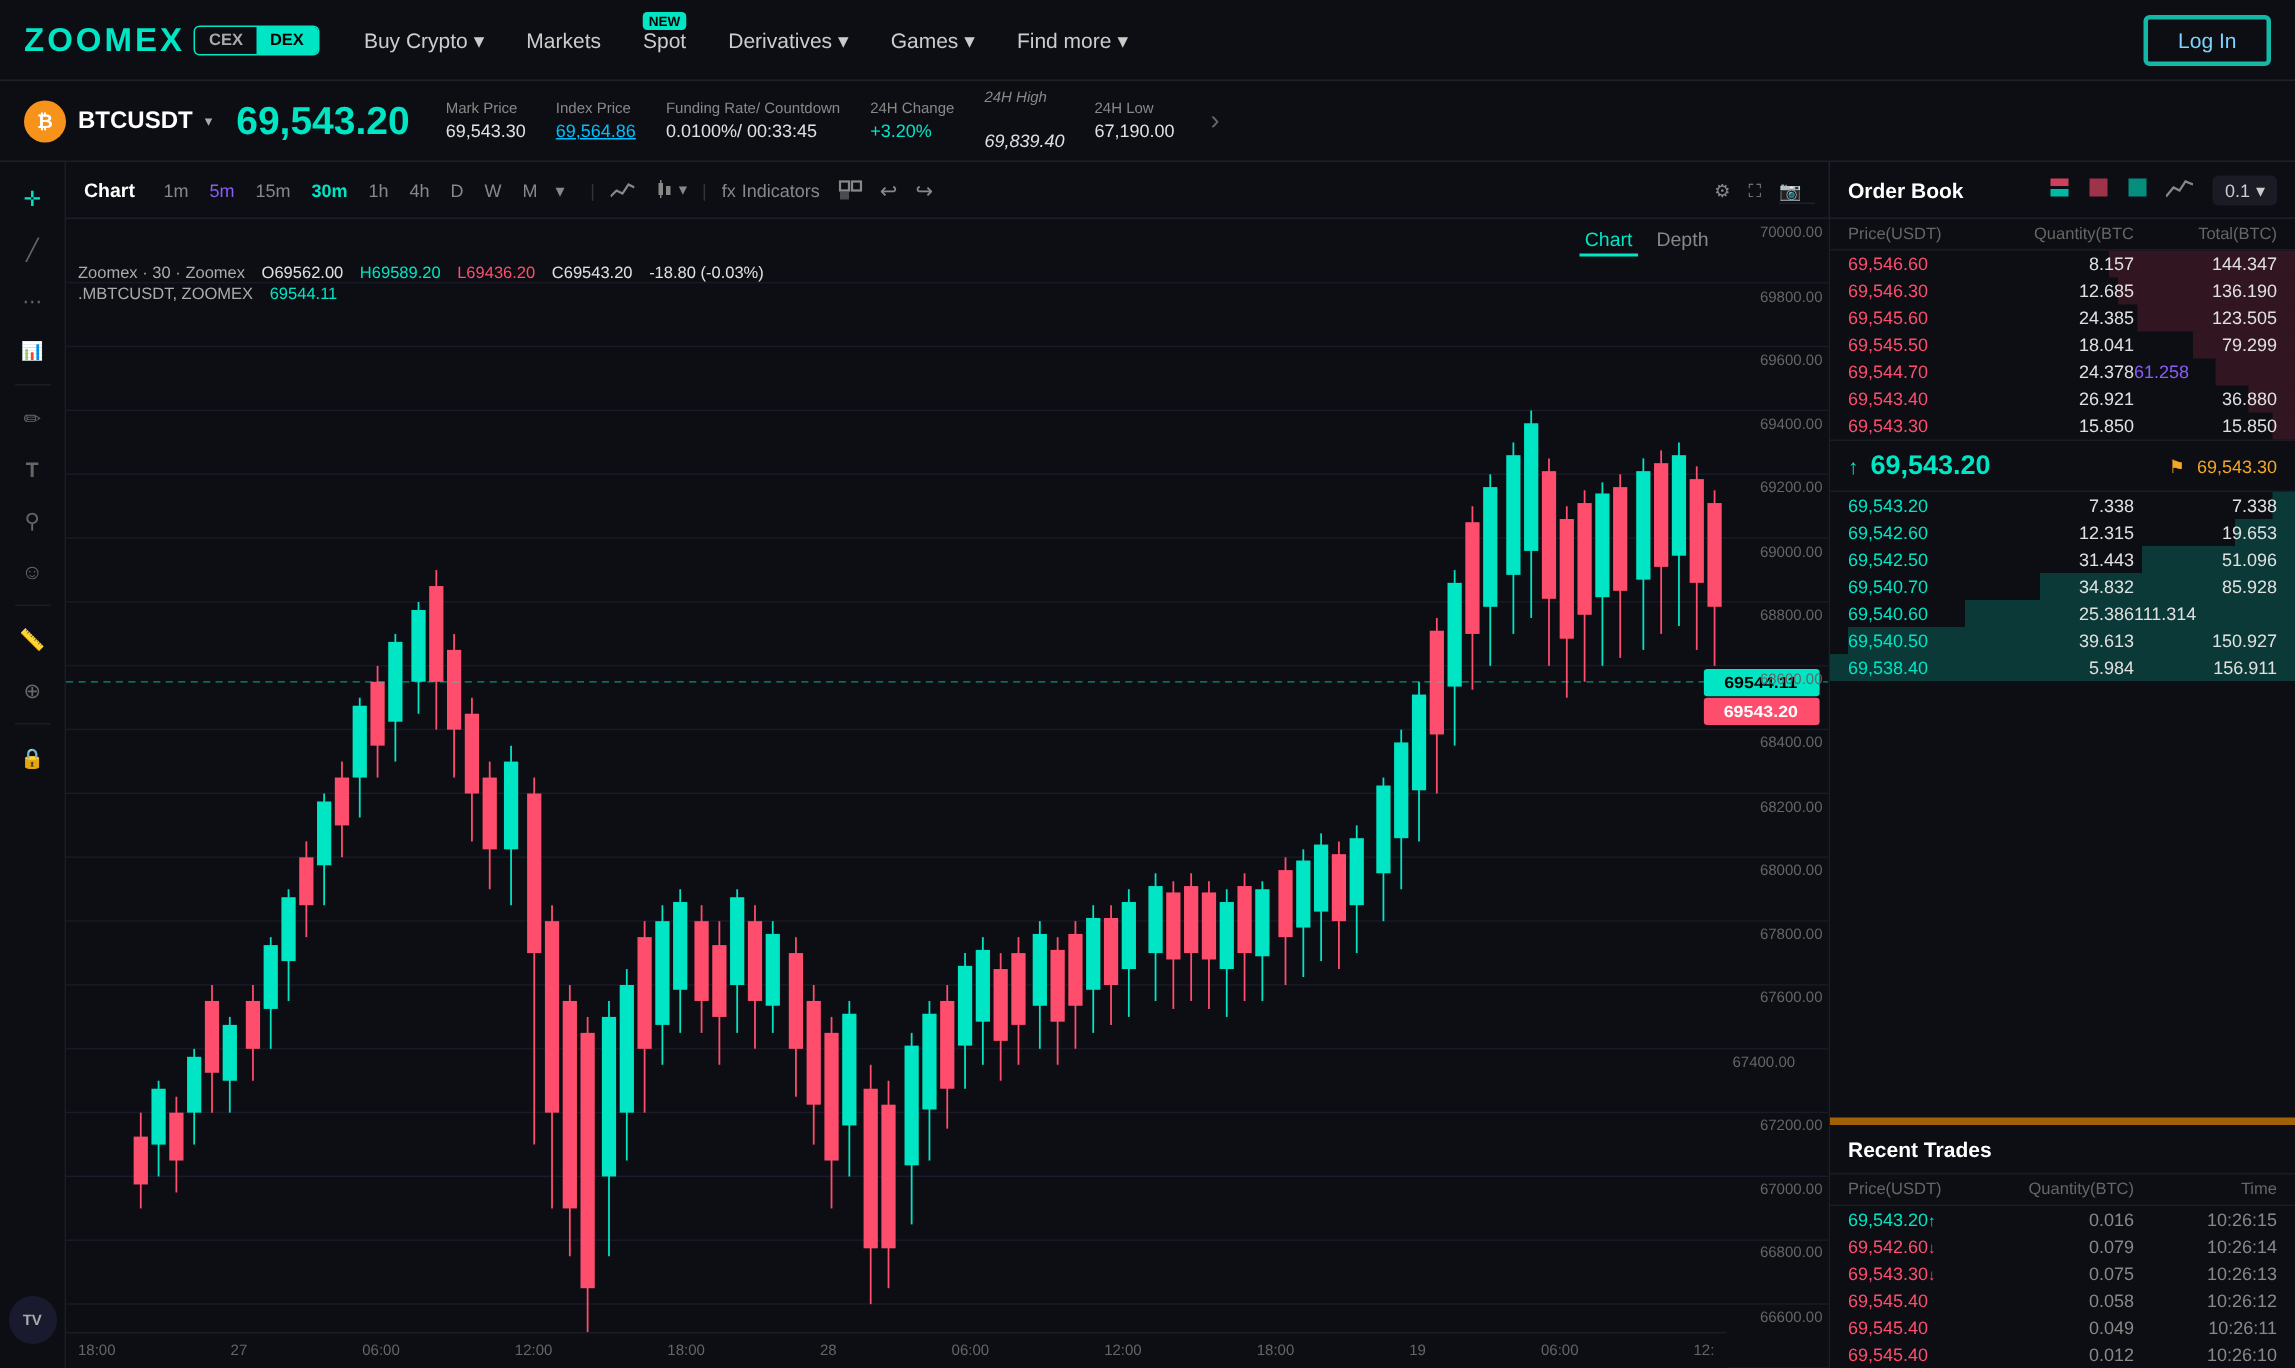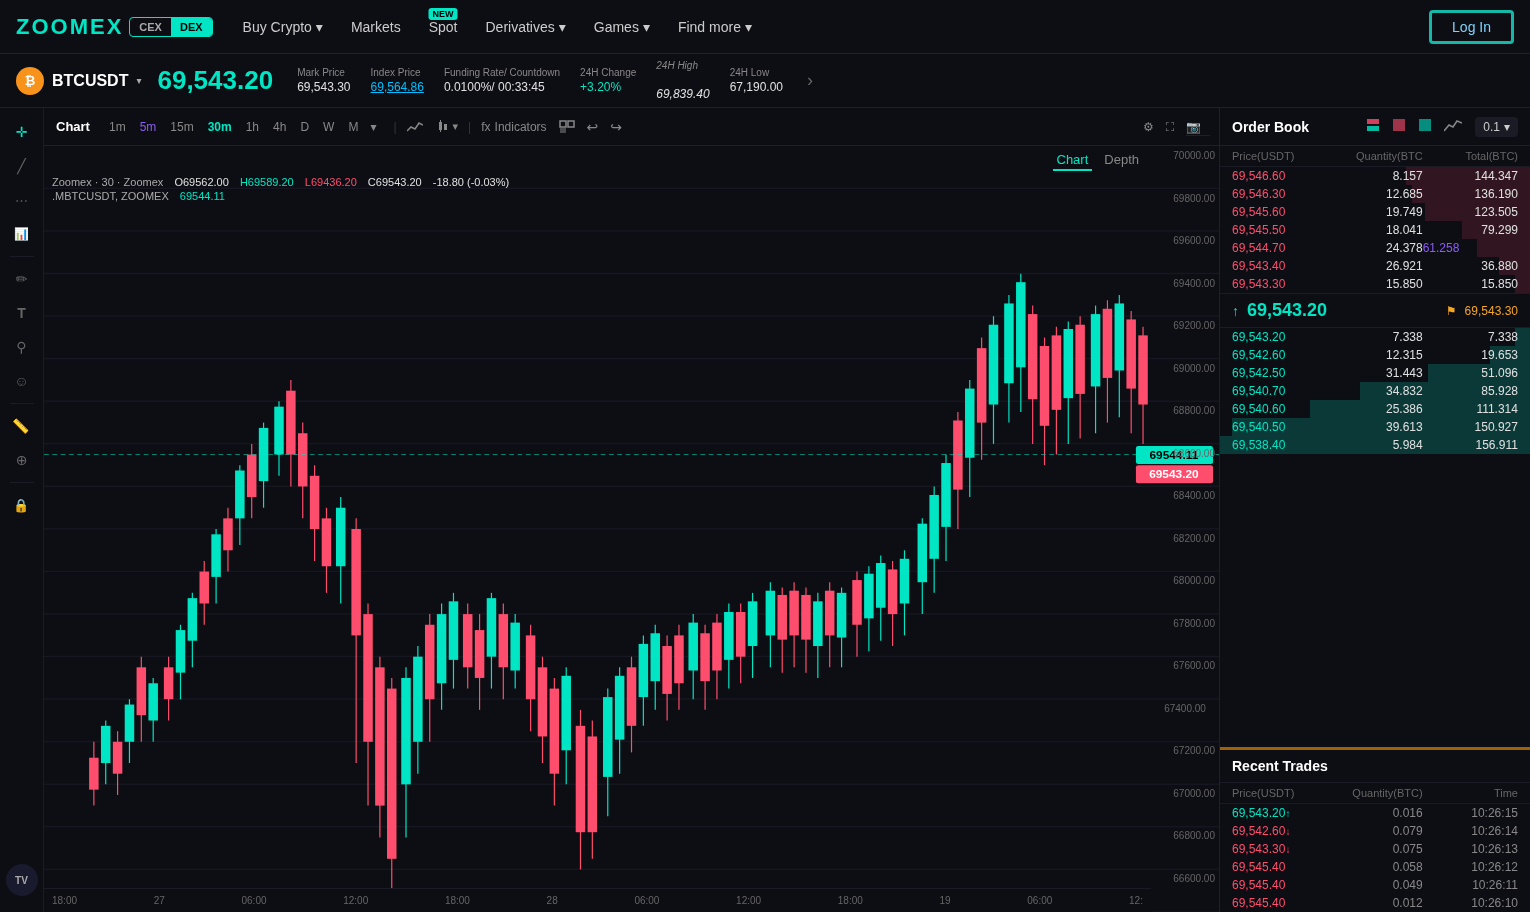--- a/index.html
+++ b/index.html
@@ -413,21 +413,21 @@
         <span style="font-size:10px;color:#666;text-align:right;">69400.00</span>
         <span style="font-size:10px;color:#666;text-align:right;">69200.00</span>
         <span style="font-size:10px;color:#666;text-align:right;">69000.00</span>
         <span style="font-size:10px;color:#666;text-align:right;">68800.00</span>
         <span style="font-size:10px;color:#666;text-align:right;">68600.00</span>
         <span style="font-size:10px;color:#666;text-align:right;">68400.00</span>
         <span style="font-size:10px;color:#666;text-align:right;">68200.00</span>
         <span style="font-size:10px;color:#666;text-align:right;">68000.00</span>
         <span style="font-size:10px;color:#666;text-align:right;">67800.00</span>
         <span style="font-size:10px;color:#666;text-align:right;">67600.00</span>
-        <span style="font-size:10px;color:#666;text-align:center;">67400.00</span>
+        <span style="font-size:10px;color:#666;text-align:left;">67400.00</span>
         <span style="font-size:10px;color:#666;text-align:right;">67200.00</span>
         <span style="font-size:10px;color:#666;text-align:right;">67000.00</span>
         <span style="font-size:10px;color:#666;text-align:right;">66800.00</span>
         <span style="font-size:10px;color:#666;text-align:right;">66600.00</span>
       </div>
 
       <div style="position:absolute;bottom:0;left:0;right:68px;height:24px;background:#0d0e14;border-top:1px solid #1a1b24;display:flex;align-items:center;padding:0 8px;justify-content:space-between;">
         <span style="font-size:10px;color:#666;">18:00</span>
         <span style="font-size:10px;color:#666;">27</span>
         <span style="font-size:10px;color:#666;">06:00</span>
@@ -493,21 +493,21 @@
         </div>
         <div style="display:flex;padding:2px 12px;position:relative;cursor:pointer;">
           <div style="position:absolute;right:0;top:0;height:100%;width:38%;background:#ff4d6d;opacity:0.15;"></div>
           <span style="flex:1;font-size:12px;color:#ff4d6d;z-index:1;position:relative;">69,546.30</span>
           <span style="flex:1;font-size:12px;color:#e0e0e0;text-align:right;z-index:1;position:relative;">12.685</span>
           <span style="flex:1;font-size:12px;color:#e0e0e0;text-align:right;z-index:1;position:relative;">136.190</span>
         </div>
         <div style="display:flex;padding:2px 12px;position:relative;cursor:pointer;">
           <div style="position:absolute;right:0;top:0;height:100%;width:34%;background:#ff4d6d;opacity:0.15;"></div>
           <span style="flex:1;font-size:12px;color:#ff4d6d;z-index:1;position:relative;">69,545.60</span>
-          <span style="flex:1;font-size:12px;color:#e0e0e0;text-align:right;z-index:1;position:relative;">19.749</span>
+          <span style="flex:1;font-size:12px;color:#e0e0e0;text-align:right;z-index:1;position:relative;">24.385</span>
           <span style="flex:1;font-size:12px;color:#e0e0e0;text-align:right;z-index:1;position:relative;">123.505</span>
         </div>
         <div style="display:flex;padding:2px 12px;position:relative;cursor:pointer;">
           <div style="position:absolute;right:0;top:0;height:100%;width:22%;background:#ff4d6d;opacity:0.15;"></div>
           <span style="flex:1;font-size:12px;color:#ff4d6d;z-index:1;position:relative;">69,545.50</span>
           <span style="flex:1;font-size:12px;color:#e0e0e0;text-align:right;z-index:1;position:relative;">18.041</span>
           <span style="flex:1;font-size:12px;color:#e0e0e0;text-align:right;z-index:1;position:relative;">79.299</span>
         </div>
         <div style="display:flex;padding:2px 12px;position:relative;cursor:pointer;">
           <div style="position:absolute;right:0;top:0;height:100%;width:17%;background:#ff4d6d;opacity:0.15;"></div>
@@ -558,38 +558,38 @@
         <div style="display:flex;padding:2px 12px;position:relative;cursor:pointer;">
           <div style="position:absolute;right:0;top:0;height:100%;width:55%;background:#00e5c4;opacity:0.2;"></div>
           <span style="flex:1;font-size:12px;color:#00e5c4;z-index:1;position:relative;">69,540.70</span>
           <span style="flex:1;font-size:12px;color:#e0e0e0;text-align:right;z-index:1;position:relative;">34.832</span>
           <span style="flex:1;font-size:12px;color:#e0e0e0;text-align:right;z-index:1;position:relative;">85.928</span>
         </div>
         <div style="display:flex;padding:2px 12px;position:relative;cursor:pointer;">
           <div style="position:absolute;right:0;top:0;height:100%;width:71%;background:#00e5c4;opacity:0.2;"></div>
           <span style="flex:1;font-size:12px;color:#00e5c4;z-index:1;position:relative;">69,540.60</span>
           <span style="flex:1;font-size:12px;color:#e0e0e0;text-align:right;z-index:1;position:relative;">25.386</span>
-          <span style="flex:1;font-size:12px;color:#e0e0e0;text-align:right;z-index:1;position:relative;">111.314</span>
+          <span style="flex:1;font-size:12px;color:#e0e0e0;z-index:1;position:relative;">111.314</span>
         </div>
         <div style="display:flex;padding:2px 12px;position:relative;cursor:pointer;">
           <div style="position:absolute;right:0;top:0;height:100%;width:96%;background:#00e5c4;opacity:0.2;"></div>
           <span style="flex:1;font-size:12px;color:#00e5c4;z-index:1;position:relative;">69,540.50</span>
           <span style="flex:1;font-size:12px;color:#e0e0e0;text-align:right;z-index:1;position:relative;">39.613</span>
           <span style="flex:1;font-size:12px;color:#e0e0e0;text-align:right;z-index:1;position:relative;">150.927</span>
         </div>
         <div style="display:flex;padding:2px 12px;position:relative;cursor:pointer;">
           <div style="position:absolute;right:0;top:0;height:100%;width:100%;background:#00e5c4;opacity:0.2;"></div>
           <span style="flex:1;font-size:12px;color:#00e5c4;z-index:1;position:relative;">69,538.40</span>
           <span style="flex:1;font-size:12px;color:#e0e0e0;text-align:right;z-index:1;position:relative;">5.984</span>
           <span style="flex:1;font-size:12px;color:#e0e0e0;text-align:right;z-index:1;position:relative;">156.911</span>
         </div>
       </div>
     </div>
 
-    <div style="border-top:3px solid #a16207;">
+    <div style="border-top:5px solid #a16207;">
       <div style="padding:8px 12px;font-size:14px;font-weight:600;color:#fff;border-bottom:1px solid #1a1b24;">Recent Trades</div>
       <div style="display:flex;padding:4px 12px;border-bottom:1px solid #1a1b24;">
         <span style="flex:1;font-size:11px;color:#666;">Price(USDT)</span>
         <span style="flex:1;font-size:11px;color:#666;text-align:right;">Quantity(BTC)</span>
         <span style="flex:1;font-size:11px;color:#666;text-align:right;">Time</span>
       </div>
       <div style="display:flex;padding:2px 12px;">
         <span style="flex:1;font-size:12px;color:#00e5c4;">69,543.20<span style="font-size:10px;">↑</span></span>
         <span style="flex:1;font-size:12px;color:#888;text-align:right;">0.016</span>
         <span style="flex:1;font-size:12px;color:#888;text-align:right;">10:26:15</span>

